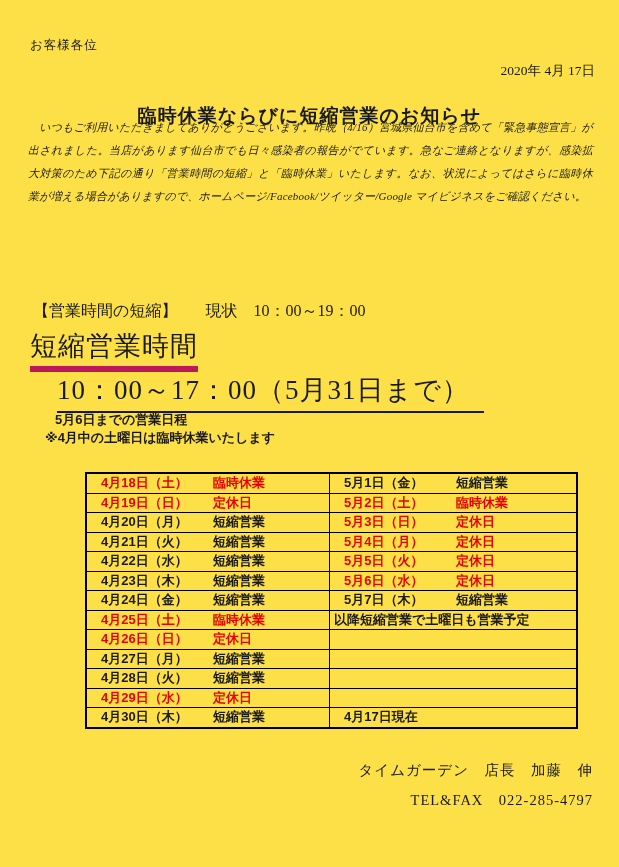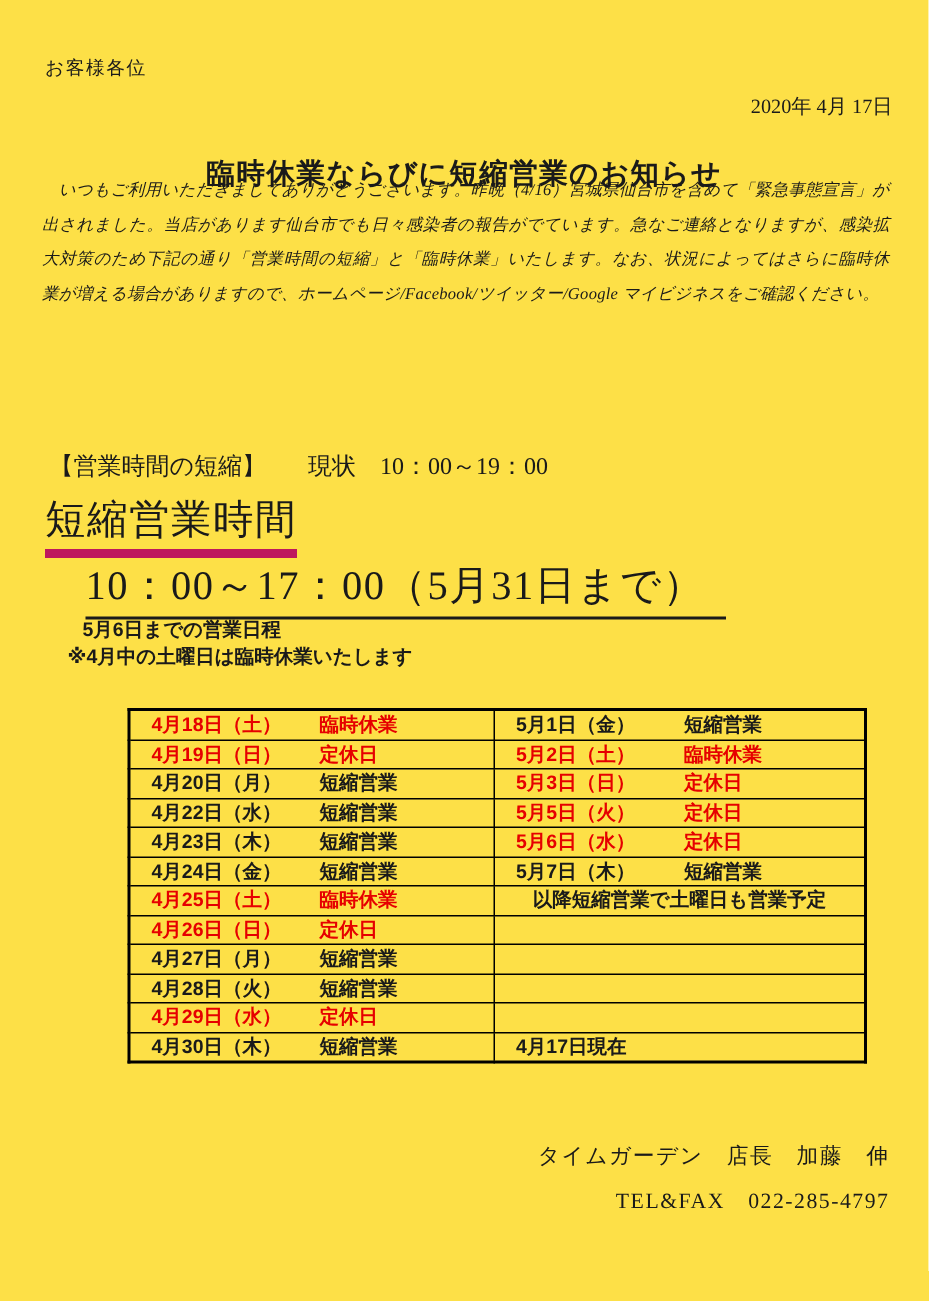--- a/index.html
+++ b/index.html
@@ -45,21 +45,21 @@
   table.sched{border:2px solid #000;}
   table.sched td{
     border:1.5px solid #000;
     height:18.5px;padding:0 0 0 14px;
     white-space:nowrap;overflow:hidden;vertical-align:middle;
   }
   table.sched td.col-l{width:228px;}
   table.sched td.col-r{width:232px;}
   table.sched .d{display:inline-block;width:112px;}
   table.sched .red{color:#e60000;}
-  table.sched td.note-cell{text-align:center;padding:0 4px;}
+  table.sched td.note-cell{padding:0 4px;}
   table.sched td.stamp-cell{padding:0 18px 0 14px;}
   .footer-line{position:absolute;right:26px;text-align:right;font-size:14.5px;letter-spacing:1px;}
   .footer1{top:761px;}
   .footer2{top:791px;}
 </style>
 </head>
 <body>
 
 <div class="page">
 
@@ -92,20 +92,24 @@
         </tr>
         <tr>
           <td class="col-l"><span class="d red">4月19日（日）</span><span class="red">定休日</span></td>
           <td class="col-r"><span class="d red">5月2日（土）</span><span class="red">臨時休業</span></td>
         </tr>
         <tr>
           <td class="col-l"><span class="d">4月20日（月）</span><span class="">短縮営業</span></td>
           <td class="col-r"><span class="d red">5月3日（日）</span><span class="red">定休日</span></td>
         </tr>
         <tr>
+          <td class="col-l"><span class="d">4月21日（火）</span><span class="">短縮営業</span></td>
+          <td class="col-r"><span class="d red">5月4日（月）</span><span class="red">定休日</span></td>
+        </tr>
+        <tr>
           <td class="col-l"><span class="d">4月22日（水）</span><span class="">短縮営業</span></td>
           <td class="col-r"><span class="d red">5月5日（火）</span><span class="red">定休日</span></td>
         </tr>
         <tr>
           <td class="col-l"><span class="d">4月23日（木）</span><span class="">短縮営業</span></td>
           <td class="col-r"><span class="d red">5月6日（水）</span><span class="red">定休日</span></td>
         </tr>
         <tr>
           <td class="col-l"><span class="d">4月24日（金）</span><span class="">短縮営業</span></td>
           <td class="col-r"><span class="d">5月7日（木）</span><span class="">短縮営業</span></td>

